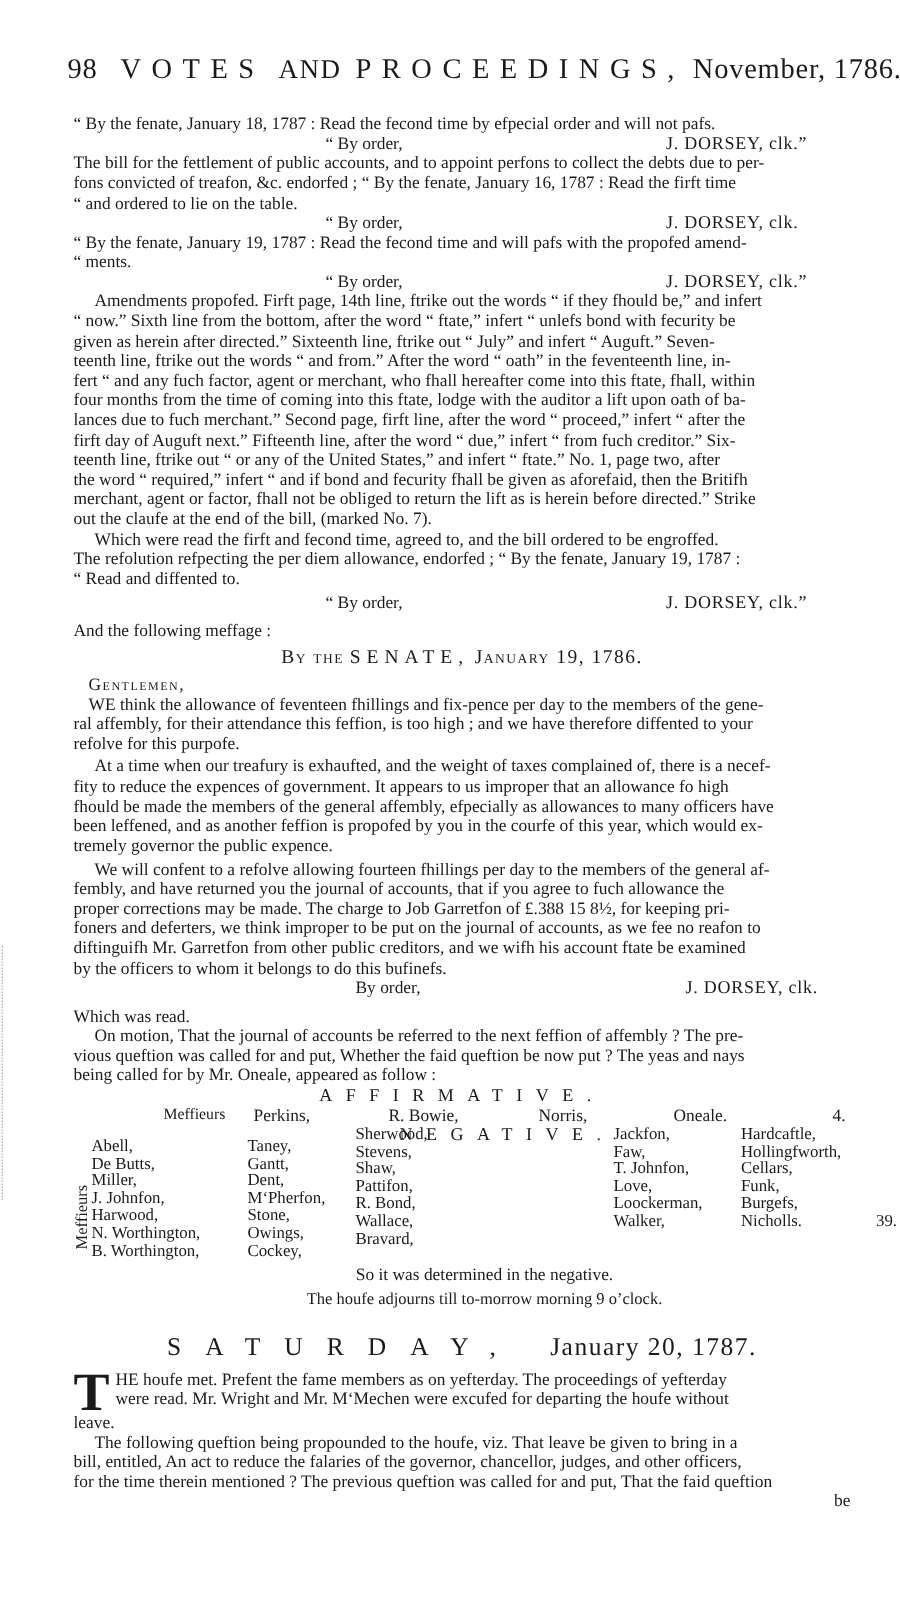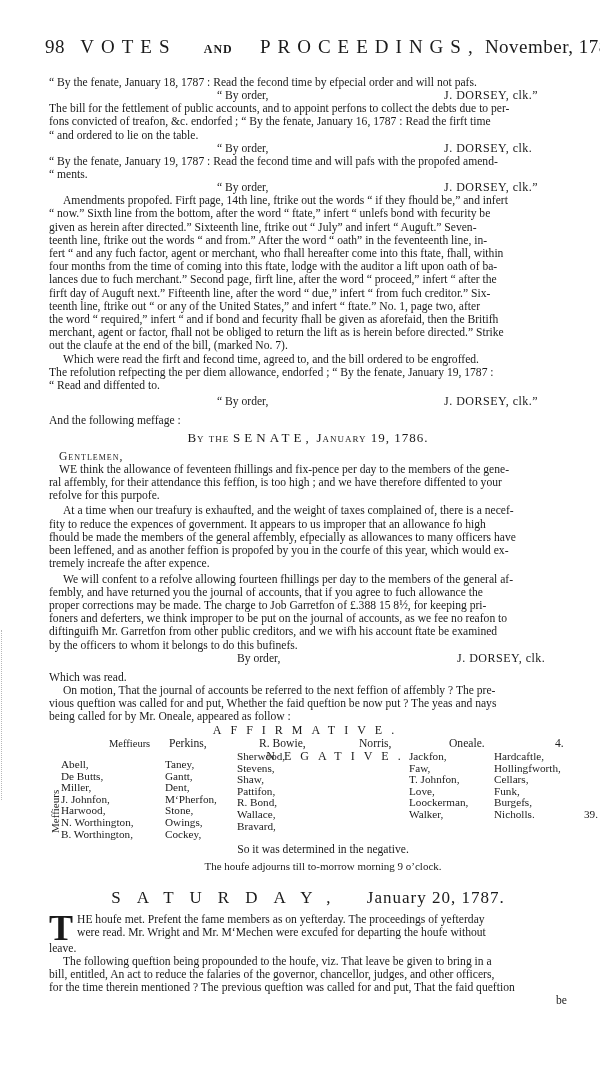--- a/index.html
+++ b/index.html
@@ -5,21 +5,21 @@
   html, body { margin: 0; padding: 0; background: #ffffff; }
   body { width: 600px; height: 1067px; position: relative; overflow: hidden;
          font-family: "Liberation Serif", "DejaVu Serif", serif; color: #1a1a1a; }
   .page { position: absolute; left: 0; top: 0; width: 600px; height: 1067px; }
   .margin-dots { position: absolute; left: 1px; top: 630px; width: 2px; height: 170px;
                  border-left: 1px dotted #9a9a9a; opacity: .7; }
   .header { position: absolute; left: 45px; top: 36px; width: 520px; font-size: 19px;
             letter-spacing: 0.5px; white-space: nowrap; }
   .header .pg { margin-right: 10px; }
   .header .spaced { letter-spacing: 7px; }
-  .header .sc { font-size: 12px; letter-spacing: 1px; margin: 0 22px; font-weight: bold; }
+  .header .sc { font-size: 18px; letter-spacing: 1px; margin: 0 4px; }
   .text { position: absolute; left: 49px; width: 518px; font-size: 11.6px; line-height: 13.2px;
           text-align: justify; }
   .line { white-space: nowrap; }
   .order { position: relative; height: 13px; }
   .order .by { position: absolute; left: 168px; }
   .order .clk { position: absolute; left: 395px; font-size: 12px; letter-spacing: .5px; }
   .centered { text-align: center; }
   .senate { font-size: 13px; letter-spacing: .5px; }
   .senate .big { letter-spacing: 4px; }
   .smallcaps { font-variant: small-caps; letter-spacing: 1px; }
@@ -99,21 +99,21 @@
       <span class="smallcaps">January 19, 1786.</span>
     </div>
     <div class="line smallcaps" style="padding-left:10px; margin-top:5px;">Gentlemen,</div>
     <div class="line" style="padding-left:10px;">WE think the allowance of feventeen fhillings and fix-pence per day to the members of the gene-</div>
     <div class="line">ral affembly, for their attendance this feffion, is too high ; and we have therefore diffented to your</div>
     <div class="line">refolve for this purpofe.</div>
     <div class="line" style="padding-left:14px; margin-top:2px;">At a time when our treafury is exhaufted, and the weight of taxes complained of, there is a necef-</div>
     <div class="line">fity to reduce the expences of government.  It appears to us improper that an allowance fo high</div>
     <div class="line">fhould be made the members of the general affembly, efpecially as allowances to many officers have</div>
     <div class="line">been leffened, and as another feffion is propofed by you in the courfe of this year, which would ex-</div>
-    <div class="line">tremely increafe the after expence.</div>
+    <div class="line">tremely governor the public expence.</div>
     <div class="line" style="padding-left:14px; margin-top:2px;">We will confent to a refolve allowing fourteen fhillings per day to the members of the general af-</div>
     <div class="line">fembly, and have returned you the journal of accounts, that if you agree to fuch allowance the</div>
     <div class="line">proper corrections may be made.  The charge to Job Garretfon of £.388 15 8½, for keeping pri-</div>
     <div class="line">foners and deferters, we think improper to be put on the journal of accounts, as we fee no reafon to</div>
     <div class="line">diftinguifh Mr. Garretfon from other public creditors, and we wifh his account ftate be examined</div>
     <div class="line">by the officers to whom it belongs to do this bufinefs.</div>
     <div class="order">
       <span class="by" style="left:188px;">By order,</span>
       <span class="clk" style="left:408px;">J. DORSEY, clk.</span>
     </div>

